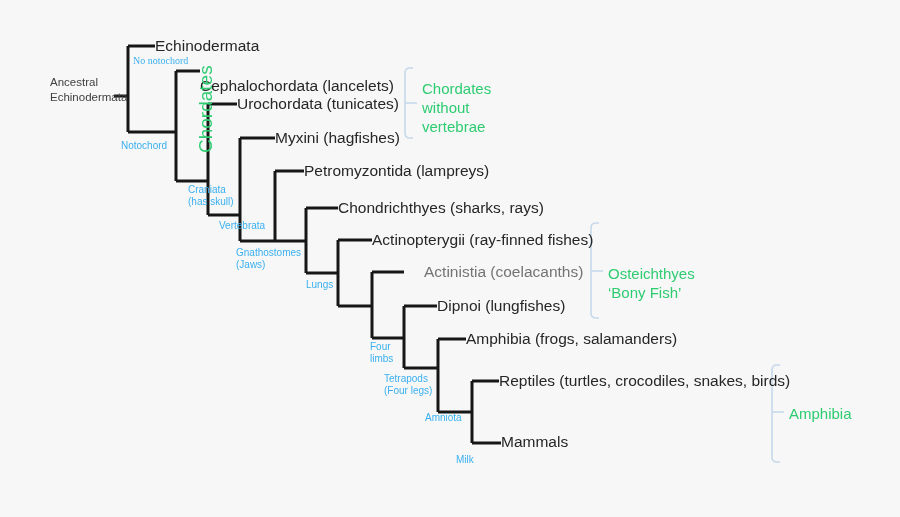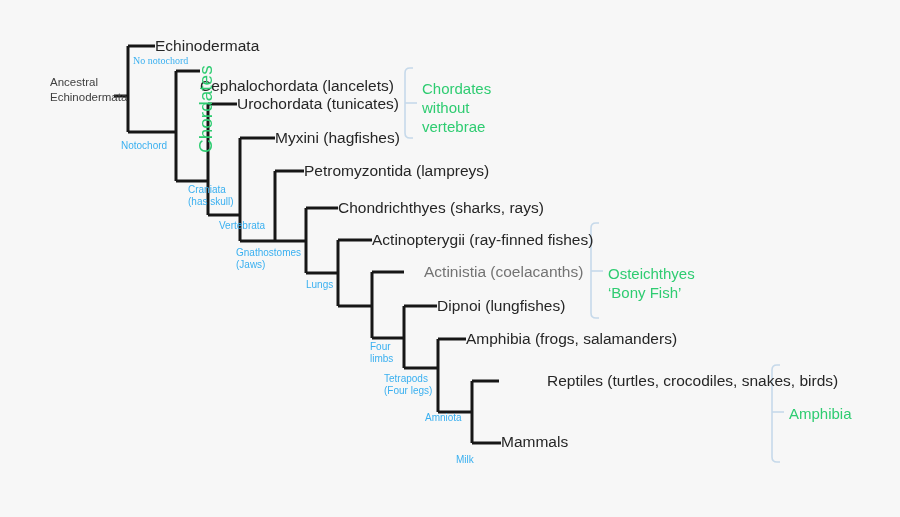--- a/index.html
+++ b/index.html
@@ -130,21 +130,21 @@
       <div class="tip-label" style="left: 155px; top: 38px; color: rgb(38, 38, 38);">Echinodermata</div>
       <div class="tip-label" style="left: 200px; top: 78px; color: rgb(38, 38, 38);">Cephalochordata (lancelets)</div>
       <div class="tip-label" style="left: 237px; top: 96px; color: rgb(38, 38, 38);">Urochordata (tunicates)</div>
       <div class="tip-label" style="left: 275px; top: 130px; color: rgb(38, 38, 38);">Myxini (hagfishes)</div>
       <div class="tip-label" style="left: 304px; top: 163px; color: rgb(38, 38, 38);">Petromyzontida (lampreys)</div>
       <div class="tip-label" style="left: 338px; top: 200px; color: rgb(38, 38, 38);">Chondrichthyes (sharks, rays)</div>
       <div class="tip-label" style="left: 372px; top: 232px; color: rgb(38, 38, 38);">Actinopterygii (ray-finned fishes)</div>
       <div class="tip-label" style="left: 424px; top: 264px; color: #737373;">Actinistia (coelacanths)</div>
       <div class="tip-label" style="left: 437px; top: 298px; color: rgb(38, 38, 38);">Dipnoi (lungfishes)</div>
       <div class="tip-label" style="left: 466px; top: 331px; color: rgb(38, 38, 38);">Amphibia (frogs, salamanders)</div>
-      <div class="tip-label" style="left: 499px; top: 373px; color: rgb(38, 38, 38); margin-left: 48px;">Reptiles (turtles, crocodiles, snakes, birds)</div>
+      <div class="tip-label" style="left: 499px; top: 373px; color: rgb(38, 38, 38);">Reptiles (turtles, crocodiles, snakes, birds)</div>
       <div class="tip-label" style="left: 501px; top: 434px; color: rgb(38, 38, 38);">Mammals</div>
     </div>
   <div id="node-label-host">
       <div class="node-label" style="left: 133px; top: 55px; color: rgb(58, 176, 240); font-family: Liberation Serif, serif;">No notochord</div>
       <div class="node-label" style="left: 121px; top: 140px; color: rgb(58, 176, 240);">Notochord</div>
       <div class="node-label" style="left: 188px; top: 184px; color: rgb(58, 176, 240);">
         <div>Craniata</div>
         <div>(has skull)</div>
       </div>
       <div class="node-label" style="left: 219px; top: 220px; color: rgb(58, 176, 240);">Vertebrata</div>

